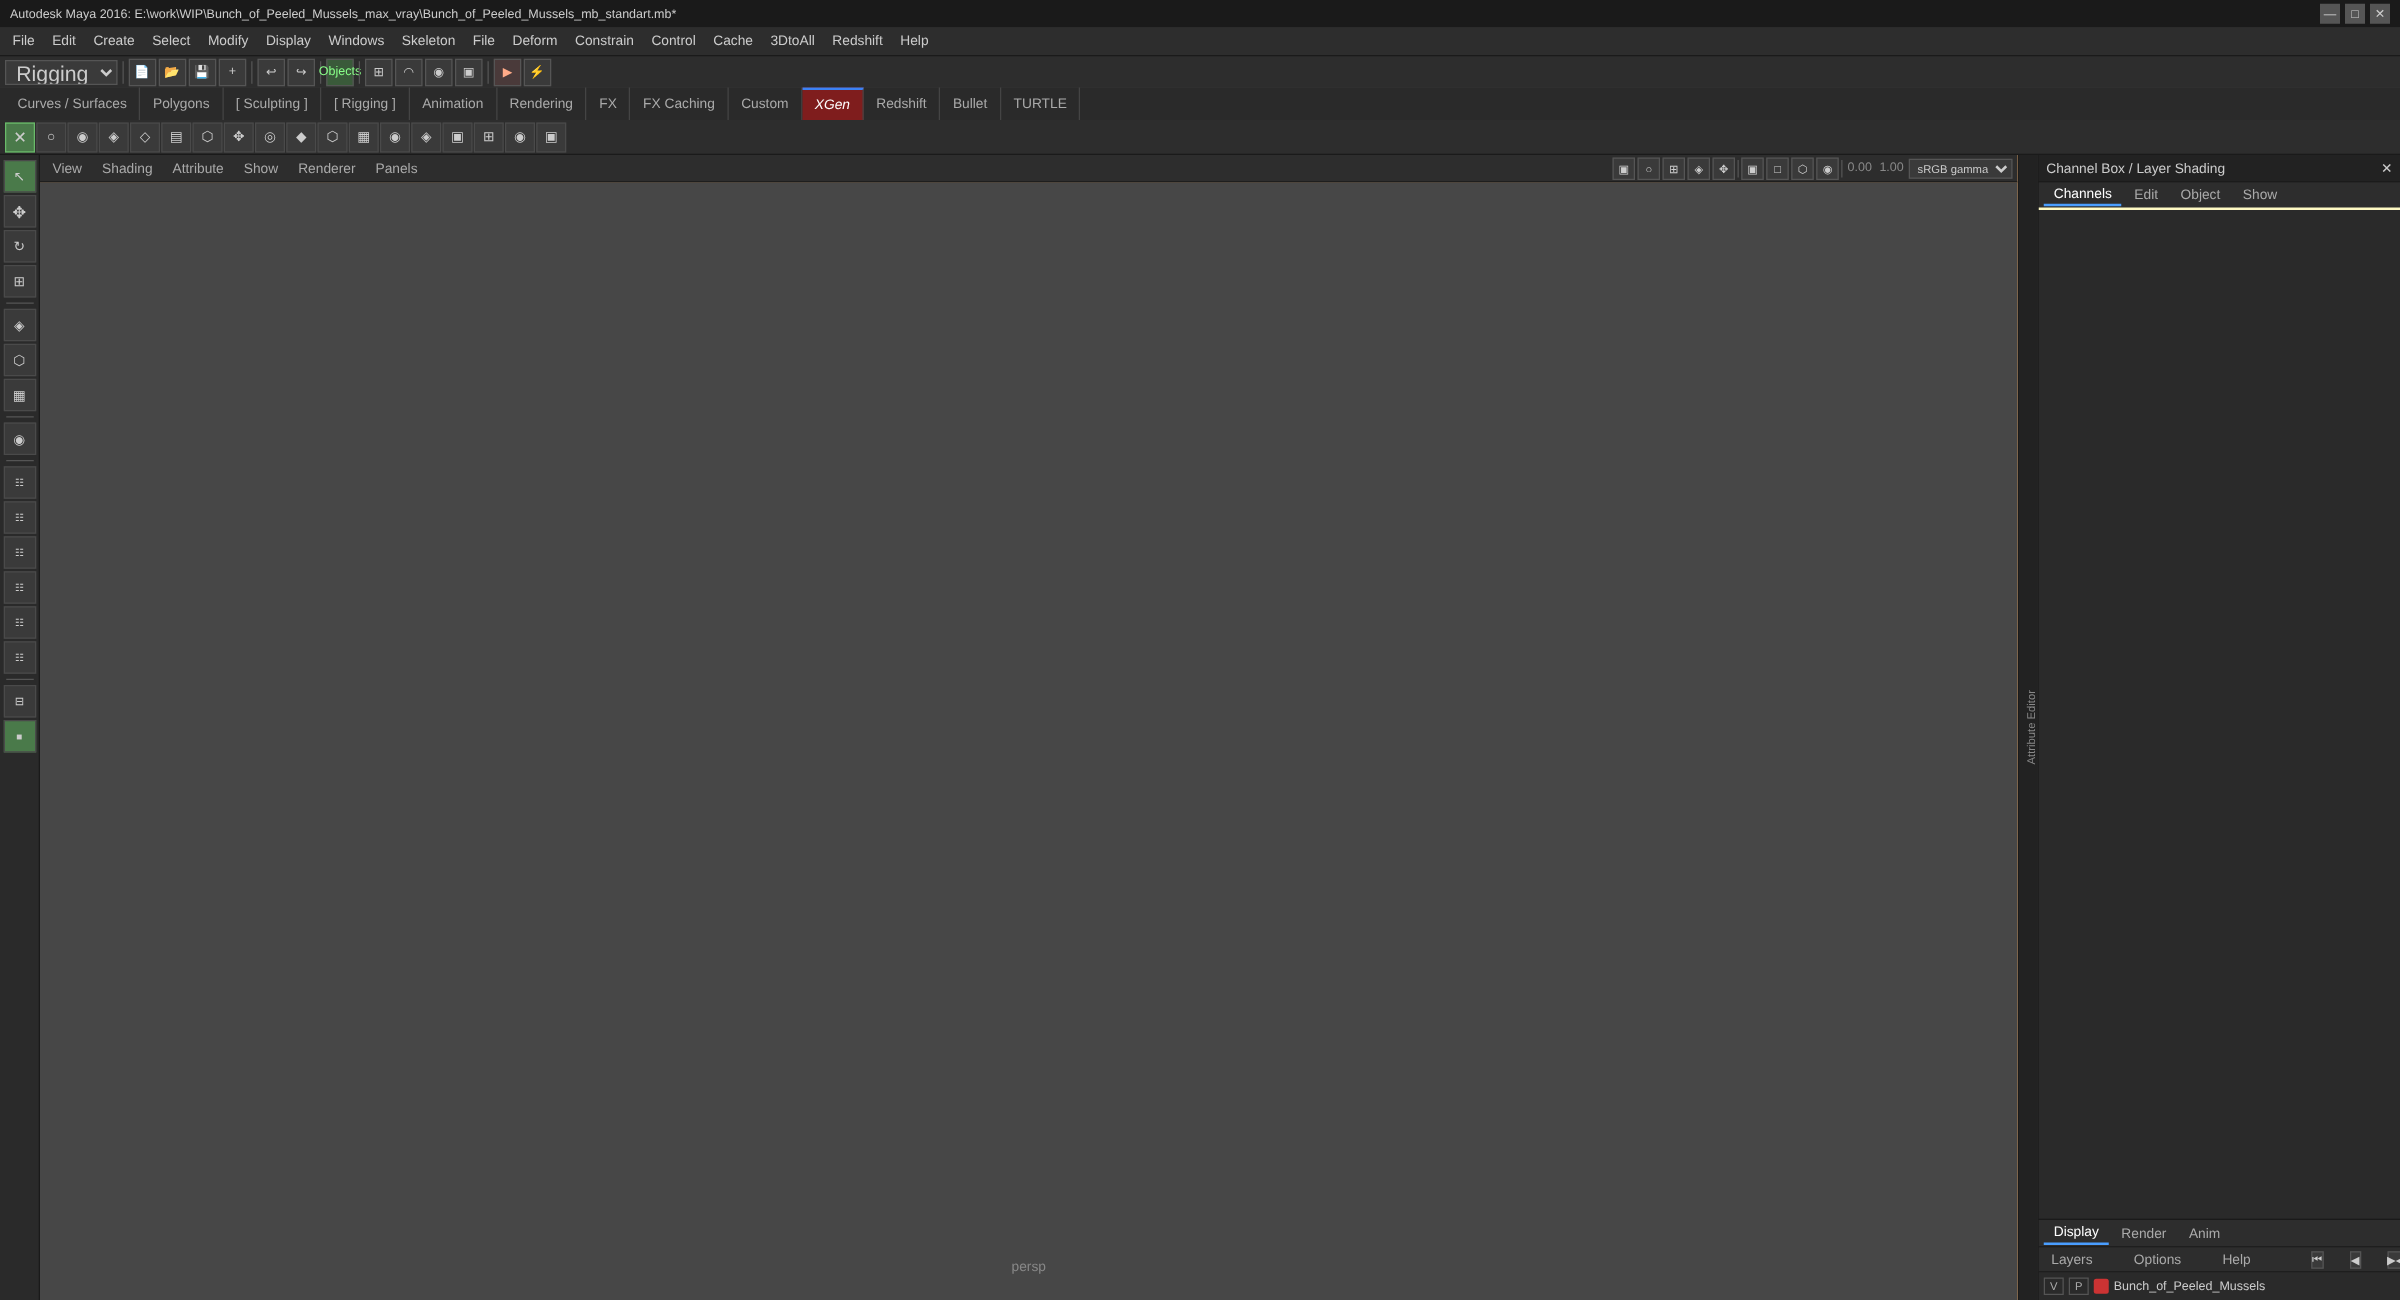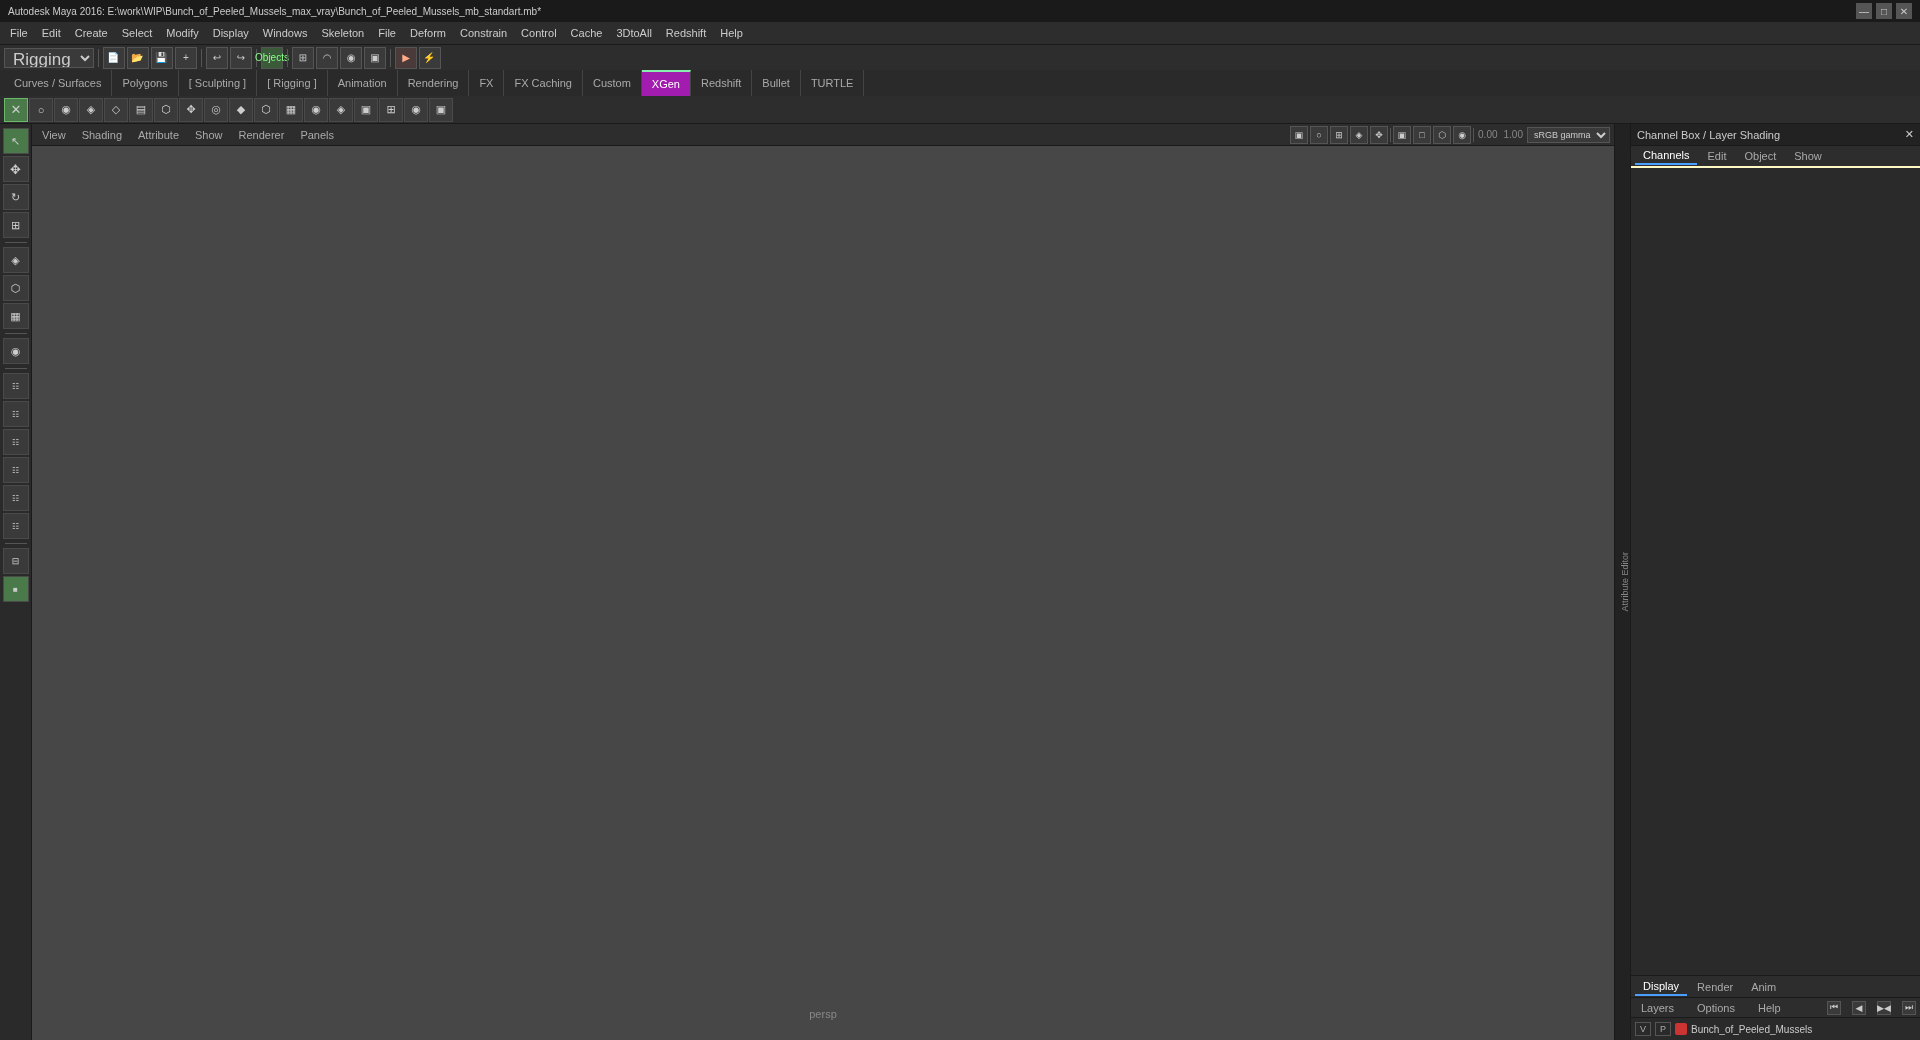--- a/index.html
+++ b/index.html
@@ -95,21 +95,21 @@
     .tab {
       padding: 4px 10px;
       cursor: pointer;
       color: #aaaaaa;
       font-size: 11px;
       border-right: 1px solid #444;
       height: 26px;
       display: flex;
       align-items: center;
     }
-    .tab.active { background: #a21caf; color: #ffffff; border-top: 2px solid #86efac; }
+    .tab.active { background: #7f1d1d; color: #ffffff; border-top: 2px solid #3b82f6; font-style: italic; }
 
     
     #icon-toolbar {
       height: 28px;
       background: #2d2d2d;
       display: flex;
       align-items: center;
       padding: 0 4px;
       gap: 1px;
       border-bottom: 1px solid #1a1a1a;
@@ -622,21 +622,21 @@
     <div id="right-panel-content" style="flex:1;"></div>
 
     <div id="channel-box-lower">
 
       <div id="channel-box-subtabs">
         <span class="sub-tab active">Display</span>
         <span class="sub-tab">Render</span>
         <span class="sub-tab">Anim</span>
       </div>
 
-      <div style="height:20px; background:#2d2d2d; display:flex; align-items:center; gap:11px; padding:0 4px; border-bottom:1px solid #1a1a1a;">
+      <div style="height:20px; background:#2d2d2d; display:flex; align-items:center; gap:21px; padding:0 4px; border-bottom:1px solid #1a1a1a;">
         <span class="vp-btn">Layers</span>
         <span class="vp-btn">Options</span>
         <span class="vp-btn">Help</span>
         <div style="flex:1;"></div>
         <button class="layer-nav-btn">⏮</button>
         <button class="layer-nav-btn">◀</button>
         <button class="layer-nav-btn">▶◀</button>
         <button class="layer-nav-btn">⏭</button>
       </div>
 

